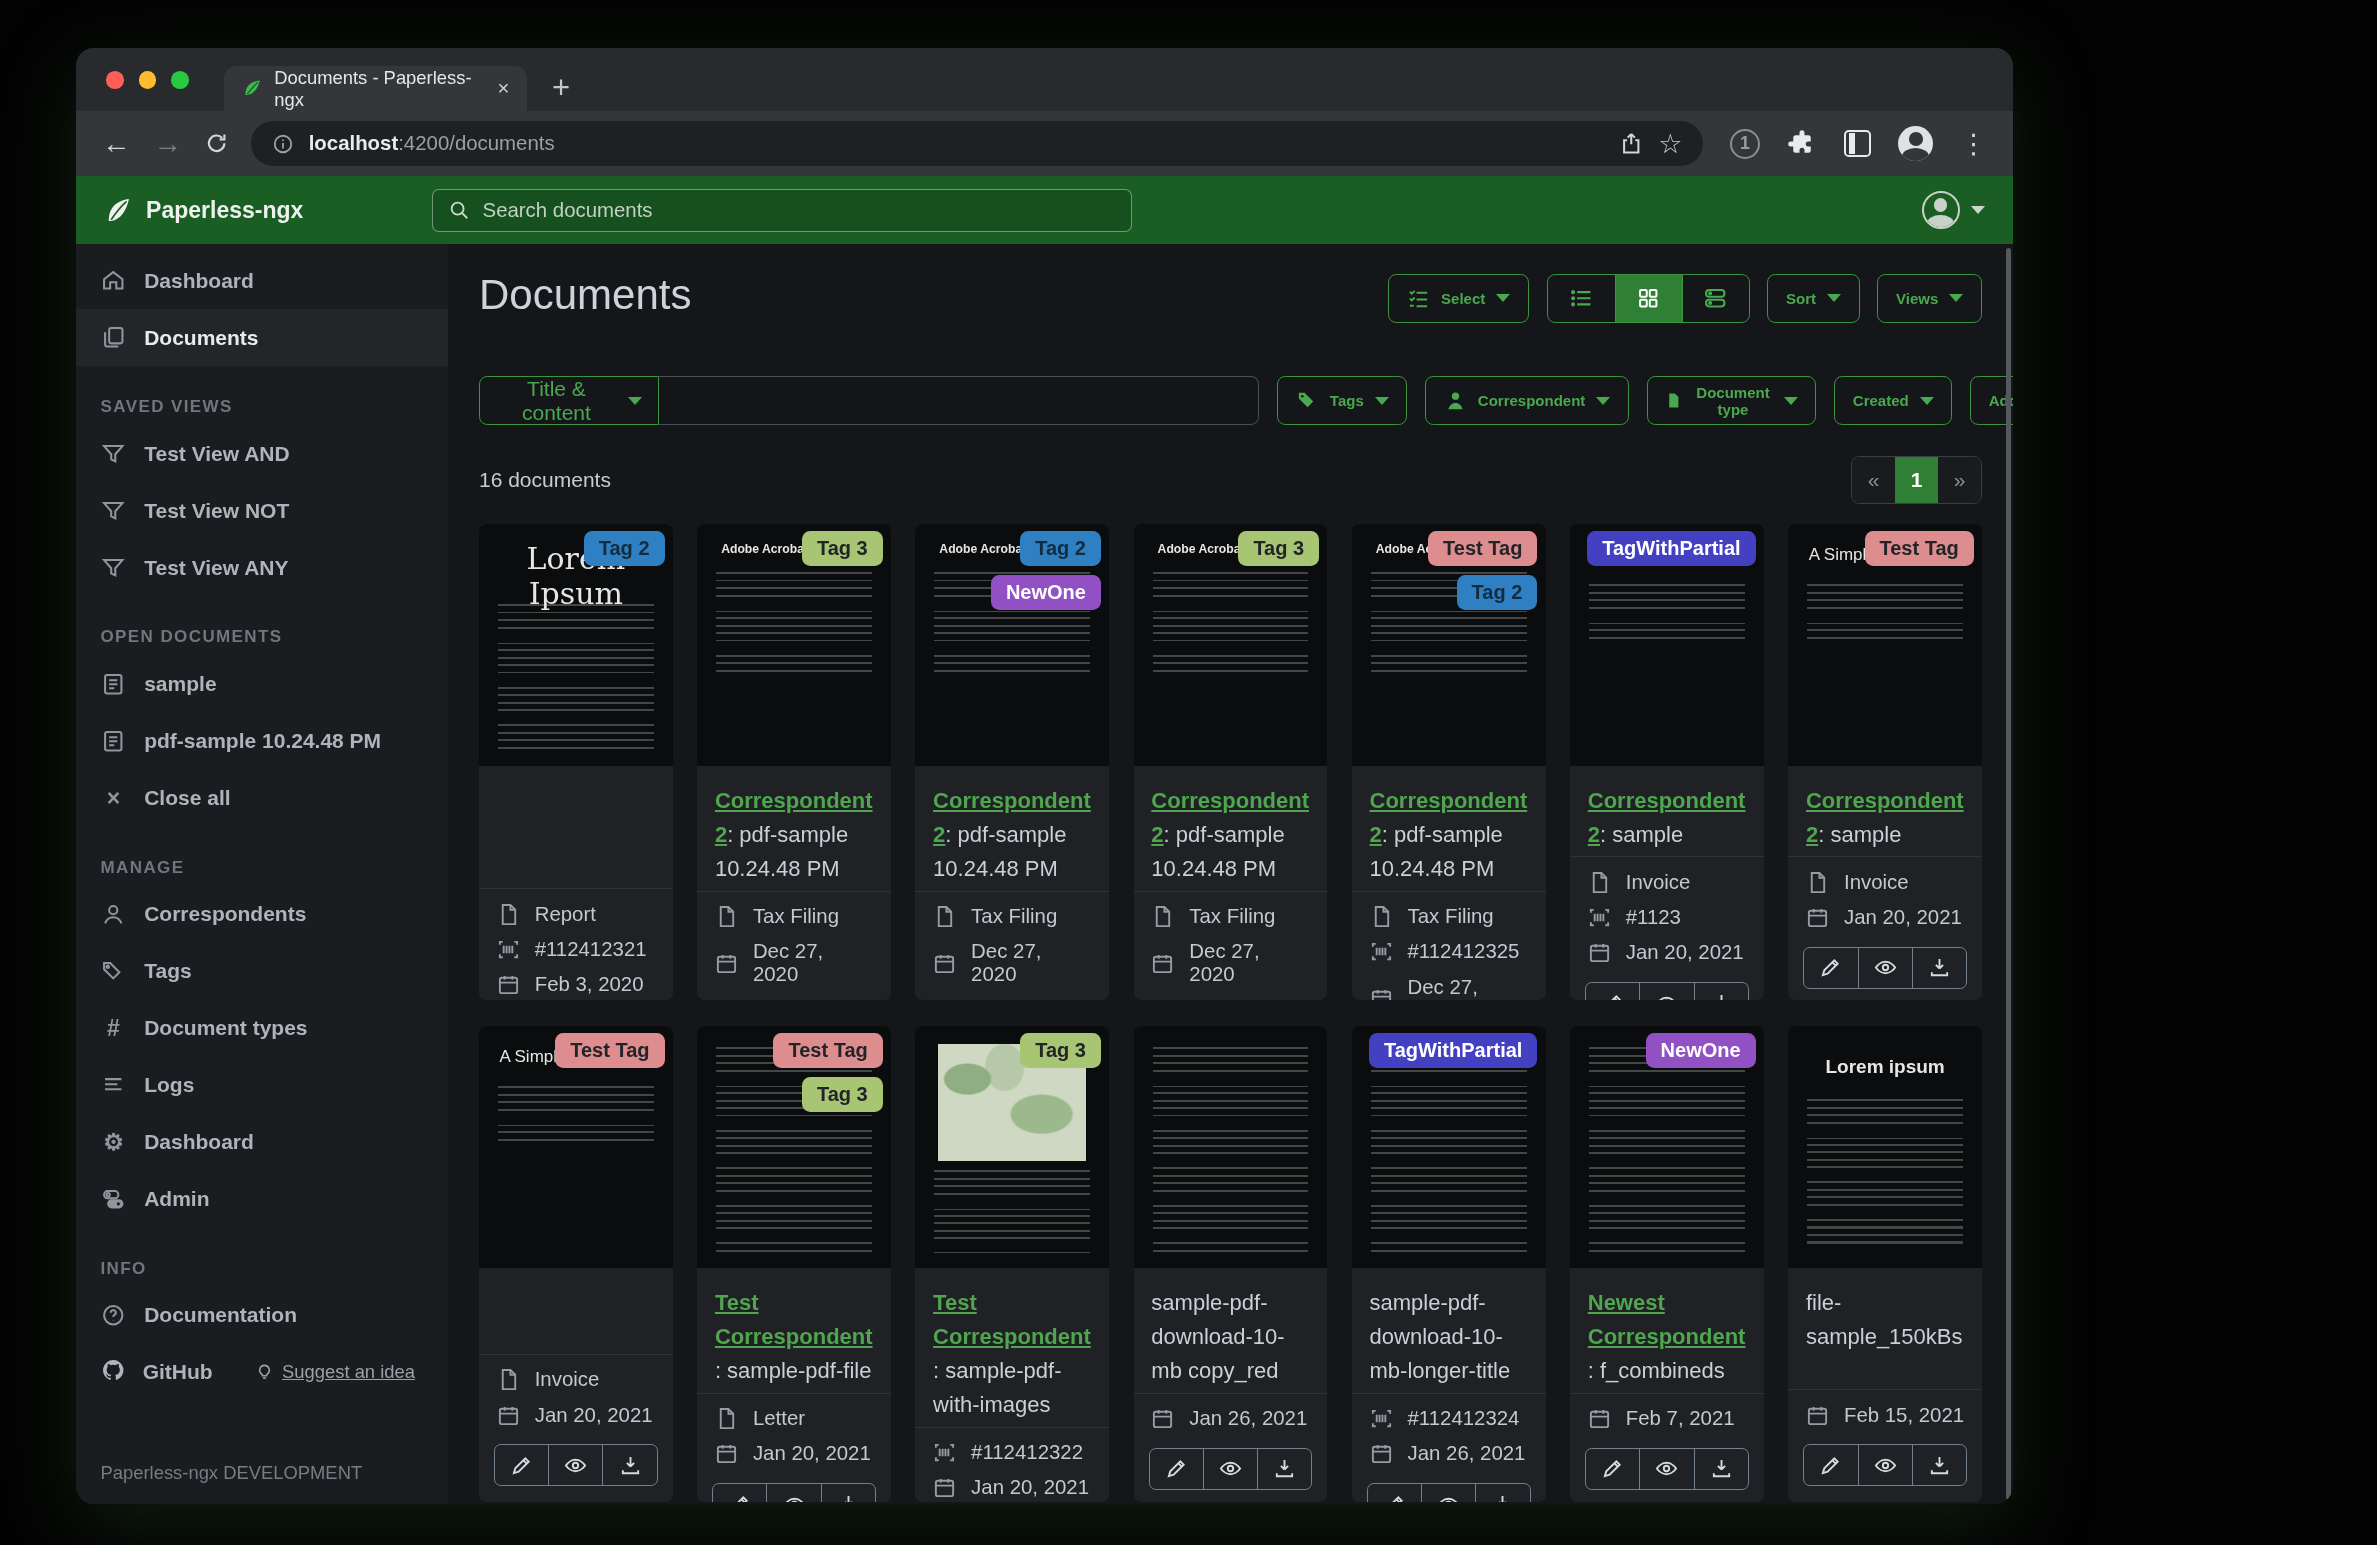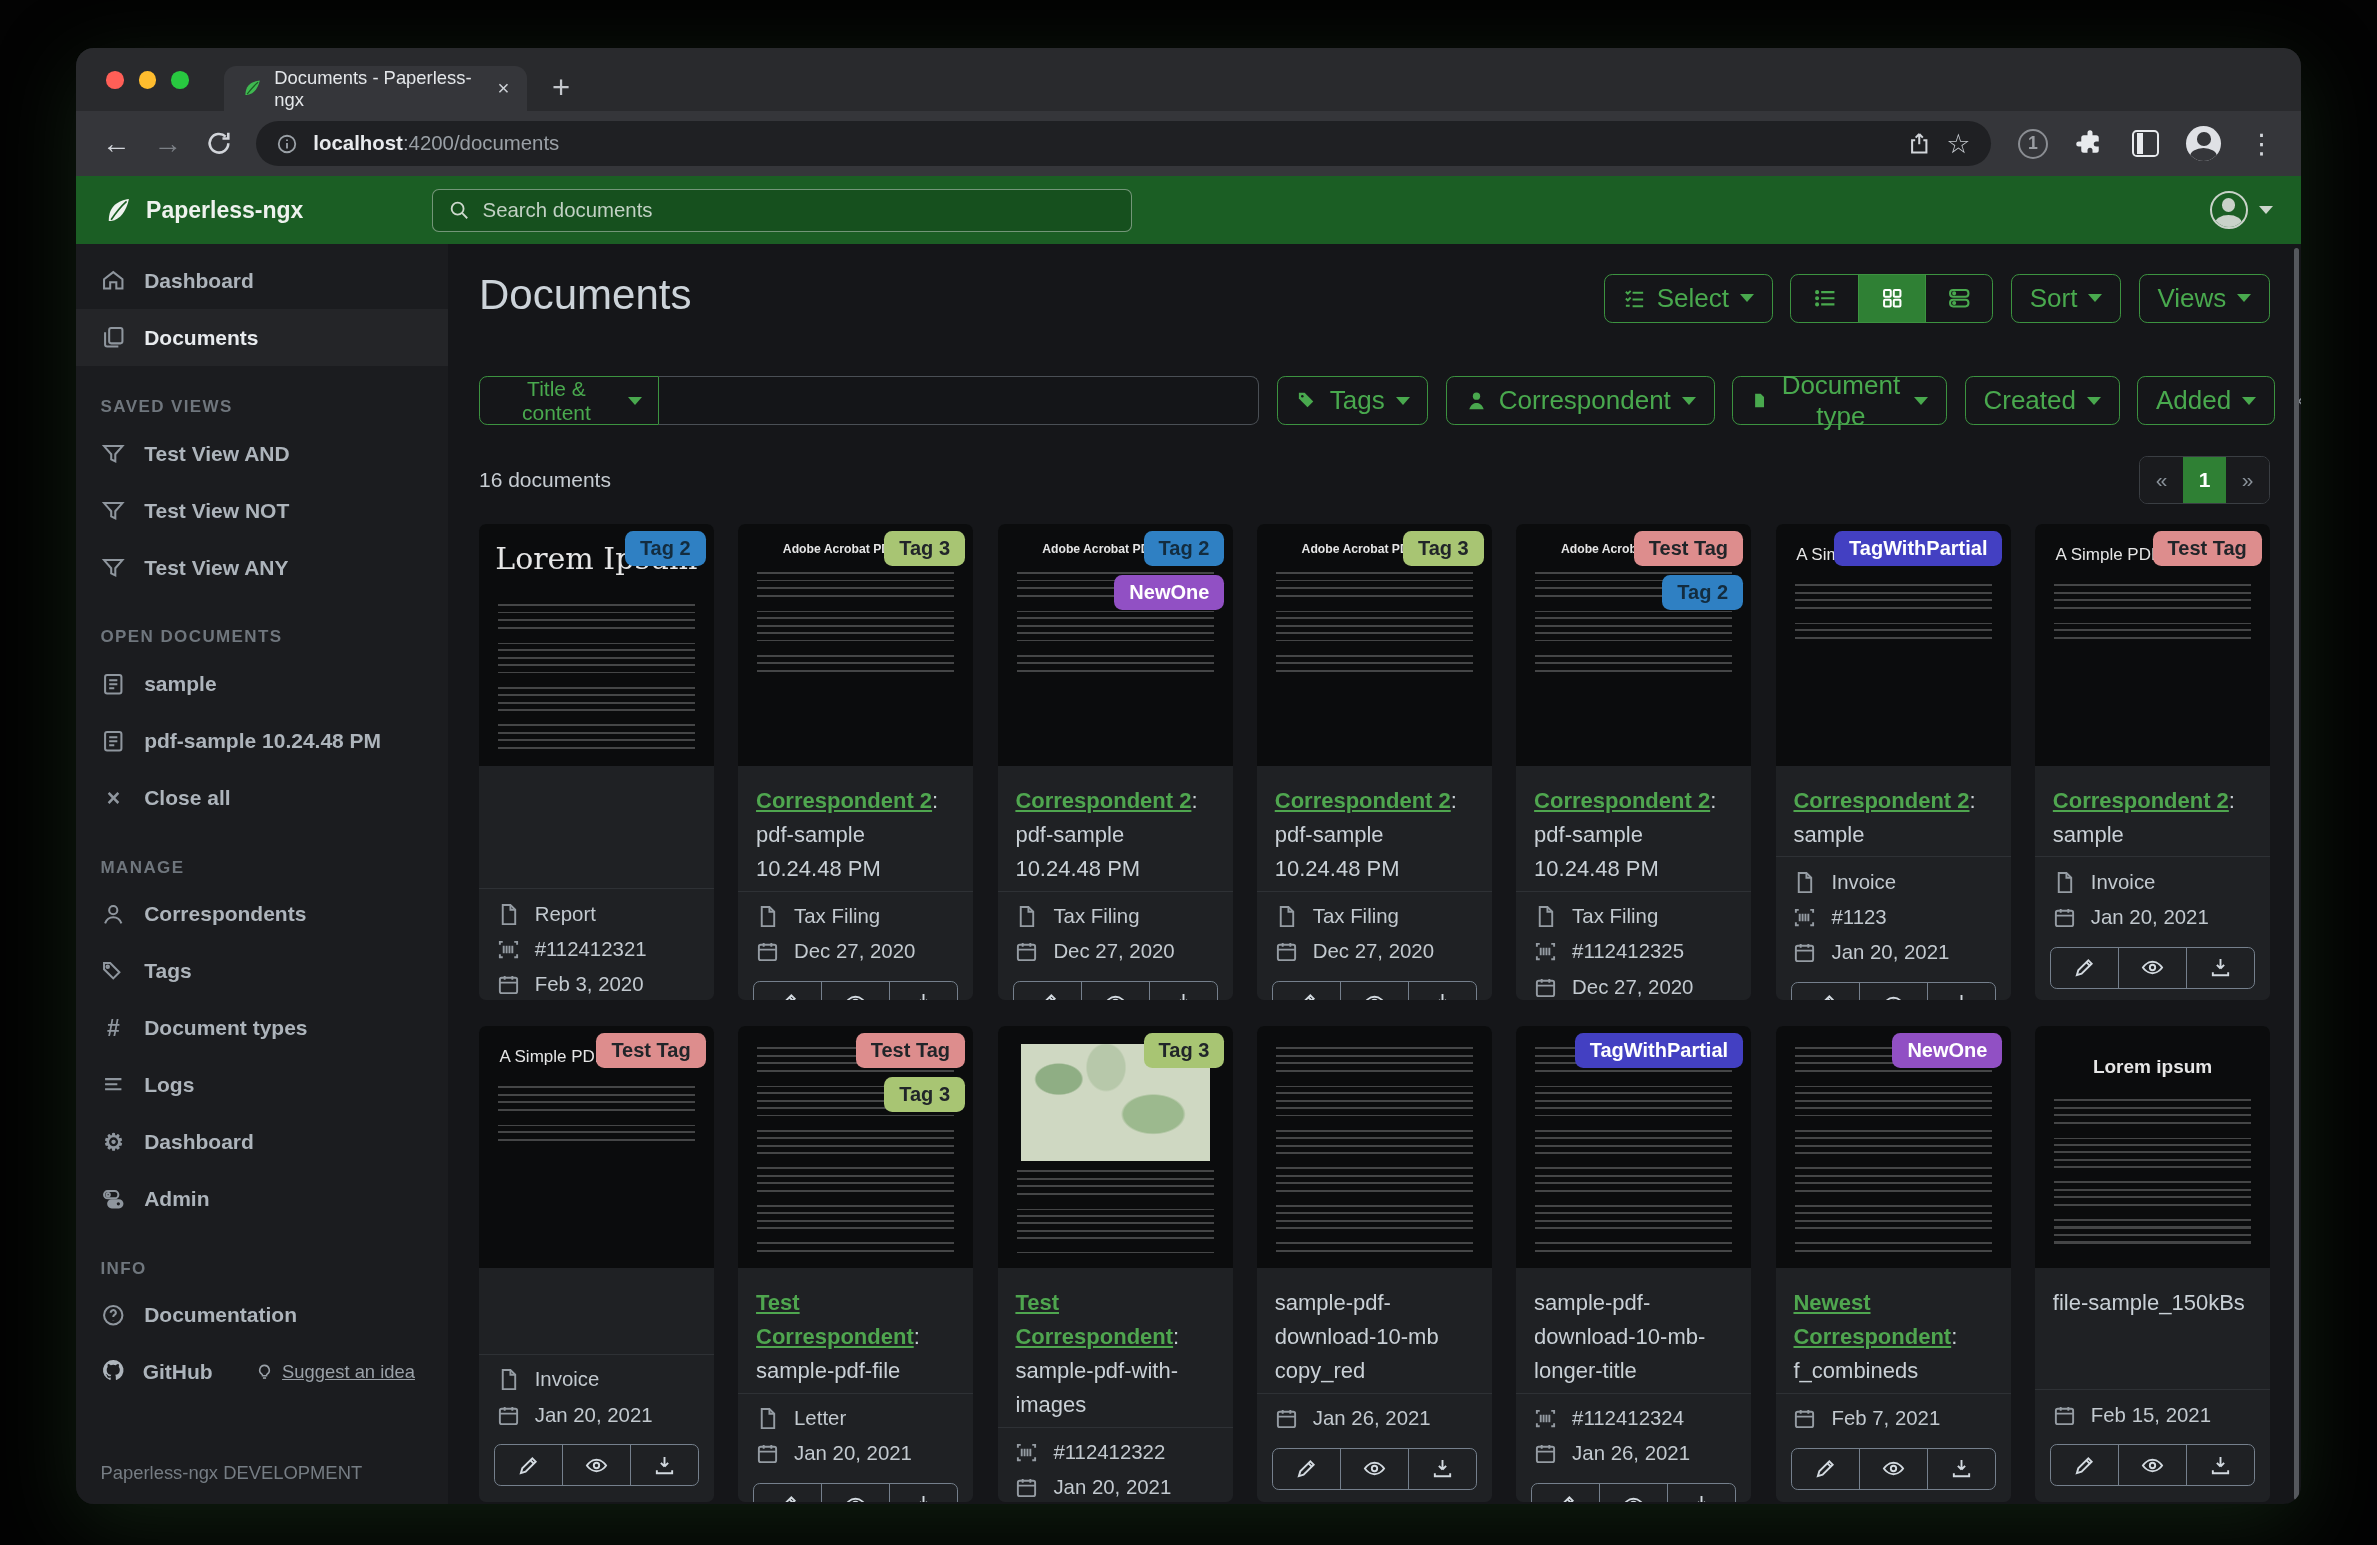--- a/index.html
+++ b/index.html
@@ -1,18 +1,18 @@
 <!DOCTYPE html>
 <html style="font-size:11px"><head>
 <meta charset="utf-8">
 <style>
   * { margin:0; padding:0; box-sizing:border-box; }
   html,body { width:2377px; height:1546px; background:#030303; font-family:"Liberation Sans",sans-serif; overflow:hidden; }
 
-  .window{position:absolute;left:76px;top:48px;width:2225px;height:1456px;border-radius:17.7px;overflow:hidden;
+  .window{position:absolute;left:76px;top:48px;width:1937px;height:1456px;border-radius:17.7px;overflow:hidden;
           background:#151619;box-shadow:0 20.4px 82px rgba(40,80,40,.35);display:flex;flex-direction:column;}
 
   
   .titlebar{height:63px;background:#292a2d;position:relative;flex:0 0 auto;}
   .traffic{position:absolute;left:30px;top:23px;display:flex;gap:15px;}
   .traffic span{width:17.7px;height:17.7px;border-radius:50%;}
   .tl-red{background:#ff5f57;} .tl-yellow{background:#febc2e;} .tl-green{background:#28c840;}
   .tab{position:absolute;left:148px;bottom:0;width:303px;height:45px;background:#35363a;border-radius:12.2px 12.2px 0 0;
        display:flex;align-items:center;gap:12.2px;padding:0 17.7px;color:#e4e7ea;font-size:18.4px;}
   .tab .favicon{width:20.4px;height:20.4px;flex:0 0 auto;}
@@ -64,21 +64,21 @@
   .suggest .label{text-decoration:underline;}
   .side-footer{margin-top:auto;padding:6.8px 24.5px 0;font-size:18.4px;color:#767d84;}
   .ic svg{width:24.5px;height:24.5px;stroke:currentColor;fill:none;stroke-width:2;}
   .ic.text{font-size:23px;line-height:1;color:#8f969e;}
 
   
   .content{flex:1;padding:23px 31px 0;display:flex;flex-direction:column;min-width:0;}
   .content-head{display:flex;justify-content:space-between;align-items:flex-start;}
   h1{font-size:42px;font-weight:500;color:#ccd3d9;margin:4.1px 0 27px;}
   .head-actions{display:flex;gap:17.7px;margin-top:6.8px;}
-  .btn-green{height:49px;padding:0 17.7px;border:1.4px solid #3c9340;border-radius:8.2px;color:#49a94e;font-size:26px;font-weight:400;
+  .btn-green{height:49px;padding:0 17.7px;border:1.4px solid #3c9340;border-radius:8.2px;color:#49a94e;font-size:15px;font-weight:700;
              display:flex;align-items:center;gap:11px;background:transparent;}
   .btn-green svg{width:23px;height:23px;stroke:currentColor;fill:none;stroke-width:2;}
   .view-group{display:flex;border:1.4px solid #3c9340;border-radius:8.2px;overflow:hidden;height:49px;}
   .seg{width:67px;display:grid;place-items:center;color:#49a94e;}
   .seg+.seg{border-left:1.4px solid #3c9340;}
   .seg.active{background:#2f8034;color:#fff;}
   .seg svg{width:24.5px;height:24.5px;stroke:currentColor;fill:none;stroke-width:2;}
 
   .divider{height:1.4px;background:#303338;margin:0 -31px 30px 0;}
 

